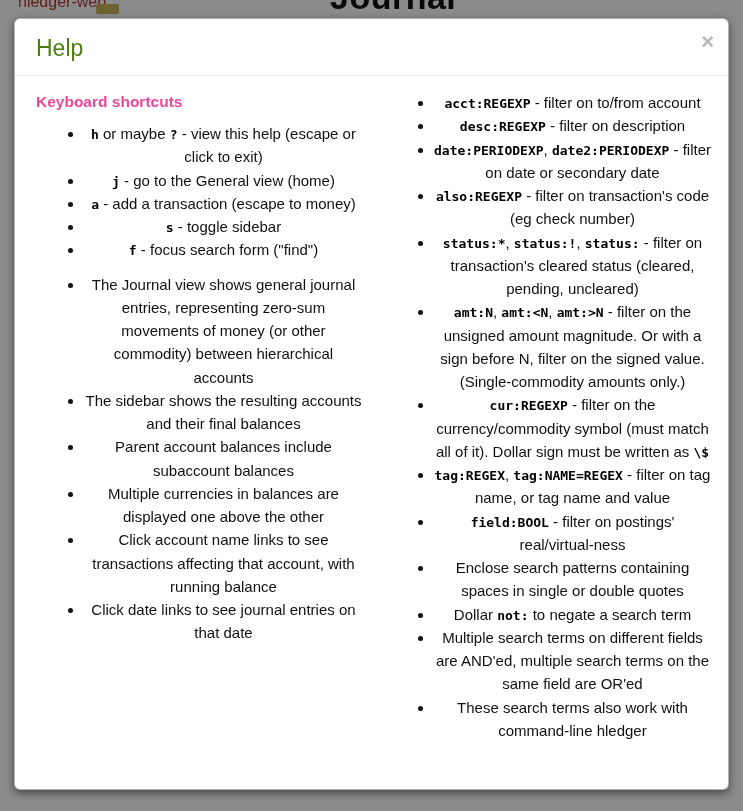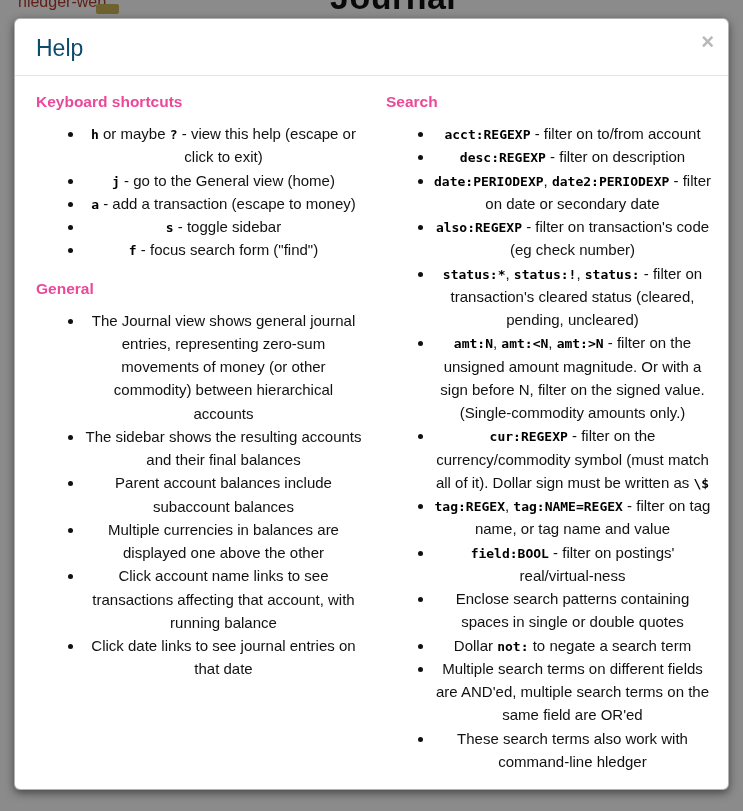--- a/index.html
+++ b/index.html
@@ -36,21 +36,21 @@
     background: #fff; border-radius: 6px;
     border: 1px solid rgba(0,0,0,0.3);
     box-shadow: 0 3px 9px rgba(0,0,0,0.5);
     overflow: hidden;
   }
   .modal-header {
     position: relative;
     padding: 14px 15px 12px 21px;
     border-bottom: 1px solid #e5e5e5;
   }
-  .modal-title { font-size: 23px; font-weight: 400; color: #0c4a6e; line-height: 30px; }
+  .modal-title { font-size: 23px; font-weight: 400; color: #4d7c0f; line-height: 30px; }
   .close-btn {
     position: absolute; right: 14px; top: 12px;
     background: none; border: none; cursor: pointer;
     font-size: 22px; font-weight: 700; color: #b8b8b8; line-height: 1;
     font-family: "Liberation Sans", sans-serif;
   }
   .modal-body {
     display: flex;
     padding: 4px 6px 20px 21px;
   }
@@ -100,32 +100,30 @@
   <div class="modal-body">
     <div class="col-left">
       <h2 class="section-heading">Keyboard shortcuts</h2>
       <ul class="help-list">
           <li><code>h</code><span> or maybe </span><code>?</code><span> - view this help (escape or click to exit)</span></li>
           <li><code>j</code><span> - go to the General view (home)</span></li>
           <li><code>a</code><span> - add a transaction (escape to money)</span></li>
           <li><code>s</code><span> - toggle sidebar</span></li>
           <li><code>f</code><span> - focus search form ("find")</span></li>
         </ul>
-      <h2 class="section-heading later">General</h2>
       <ul class="help-list">
           <li><span>The Journal view shows general journal entries, representing zero-sum movements of money (or other commodity) between hierarchical accounts</span></li>
           <li><span>The sidebar shows the resulting accounts and their final balances</span></li>
           <li><span>Parent account balances include subaccount balances</span></li>
           <li><span>Multiple currencies in balances are displayed one above the other</span></li>
           <li><span>Click account name links to see transactions affecting that account, with running balance</span></li>
           <li><span>Click date links to see journal entries on that date</span></li>
         </ul>
     </div>
     <div class="col-right">
-      <h2 class="section-heading">Search</h2>
       <ul class="help-list">
           <li><code>acct:REGEXP</code><span> - filter on to/from account</span></li>
           <li><code>desc:REGEXP</code><span> - filter on description</span></li>
           <li><code>date:PERIODEXP</code><span>, </span><code>date2:PERIODEXP</code><span> - filter on date or secondary date</span></li>
           <li><code>also:REGEXP</code><span> - filter on transaction's code (eg check number)</span></li>
           <li><code>status:*</code><span>, </span><code>status:!</code><span>, </span><code>status:</code><span> - filter on transaction's cleared status (cleared, pending, uncleared)</span></li>
           <li><code>amt:N</code><span>, </span><code>amt:&lt;N</code><span>, </span><code>amt:&gt;N</code><span> - filter on the unsigned amount magnitude. Or with a sign before N, filter on the signed value. (Single-commodity amounts only.)</span></li>
           <li><code>cur:REGEXP</code><span> - filter on the currency/commodity symbol (must match all of it). Dollar sign must be written as </span><code>\$</code></li>
           <li><code>tag:REGEX</code><span>, </span><code>tag:NAME=REGEX</code><span> - filter on tag name, or tag name and value</span></li>
           <li><code>field:BOOL</code><span> - filter on postings' real/virtual-ness</span></li>

